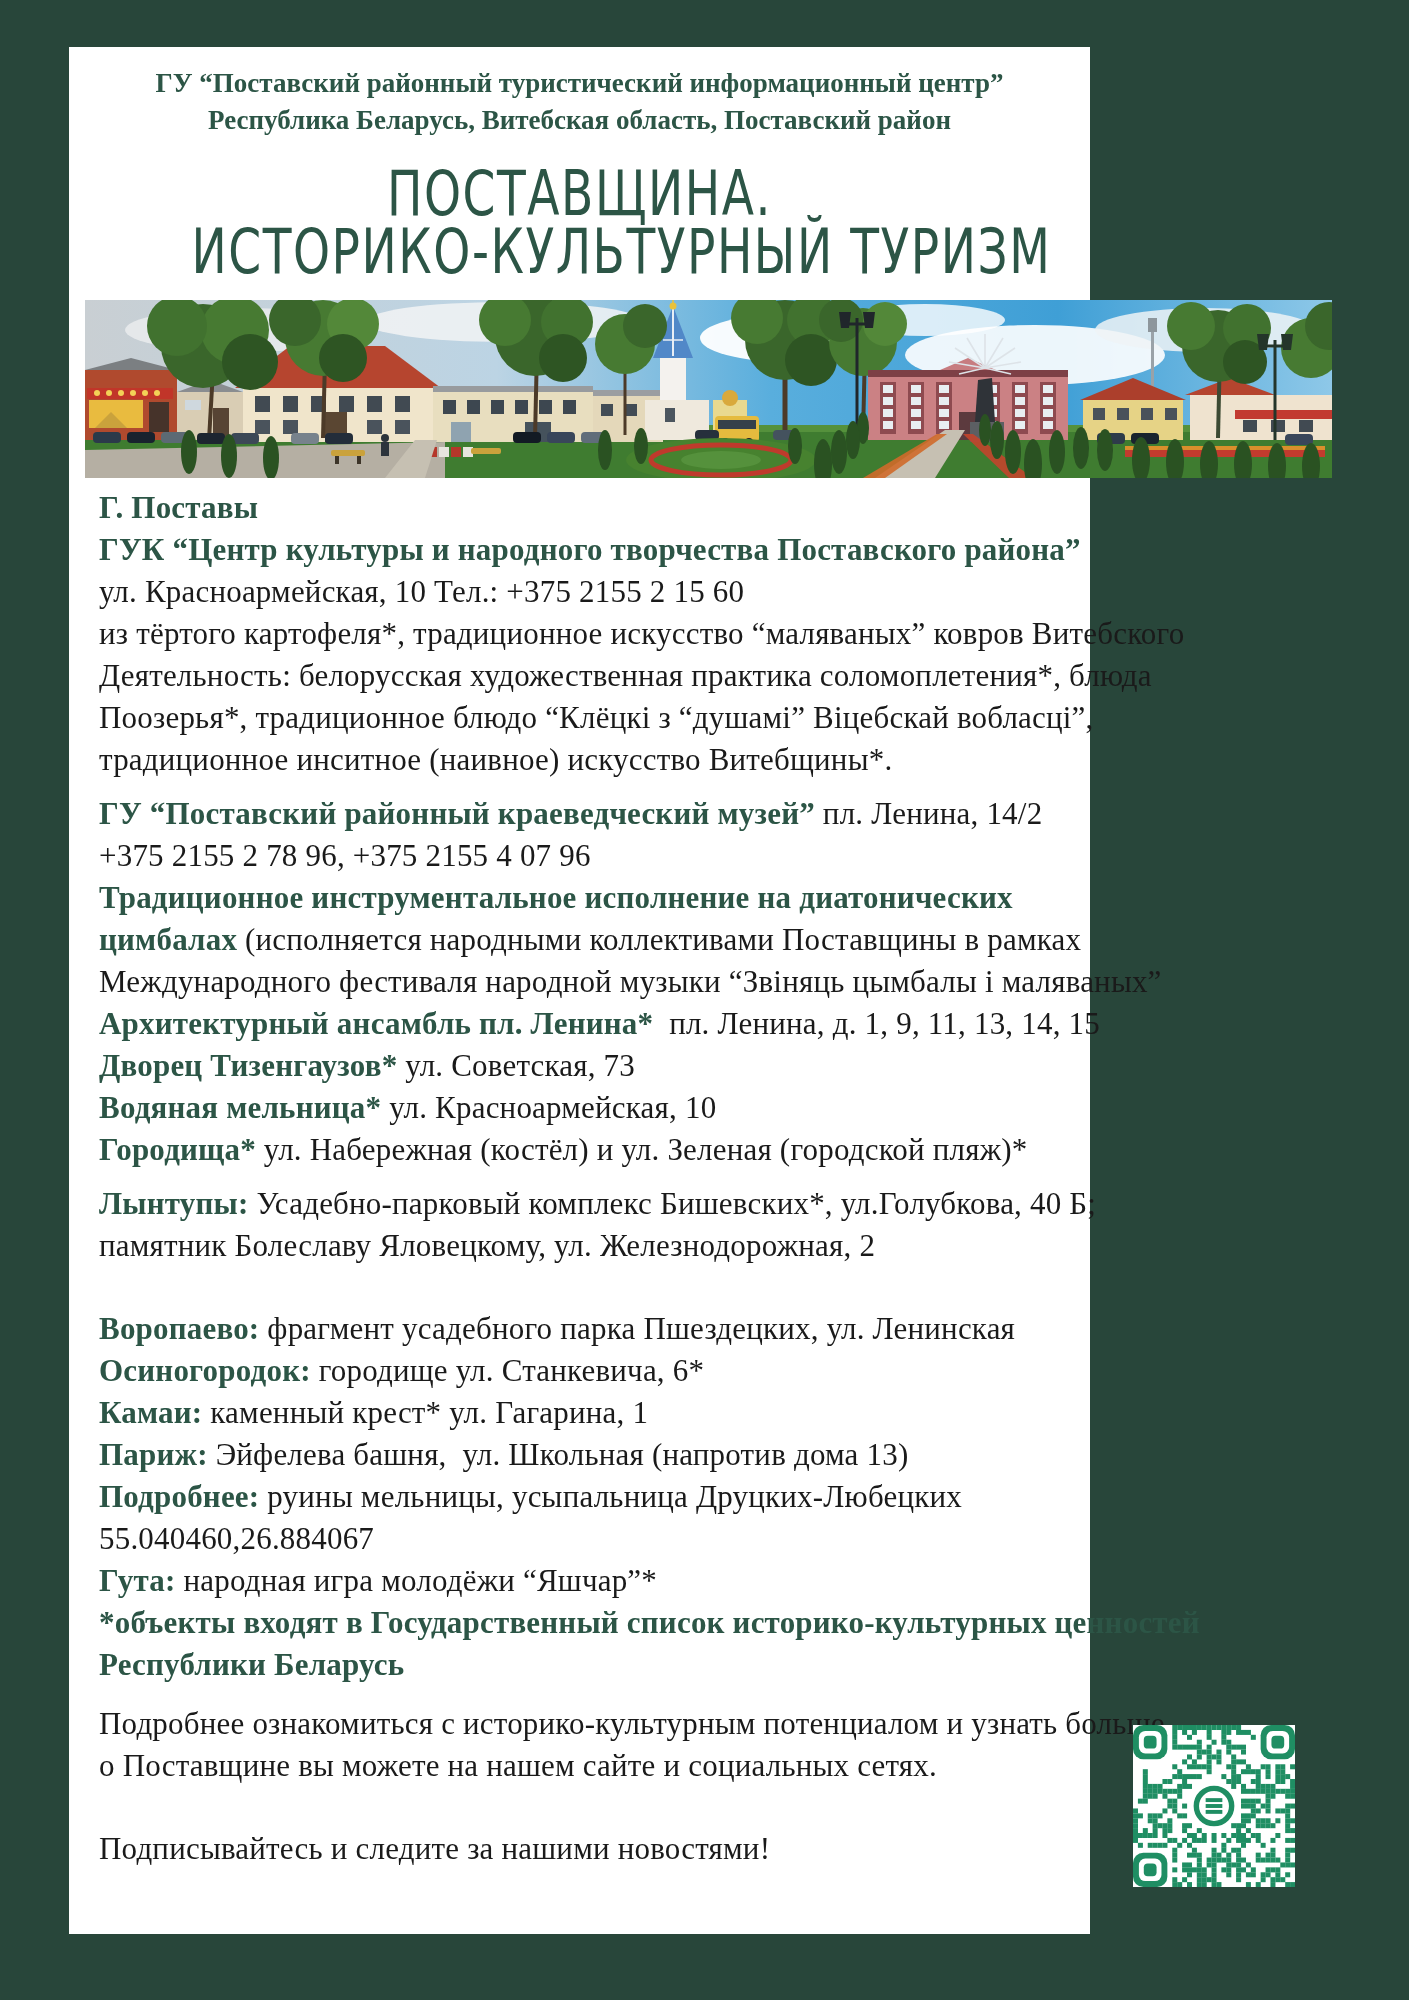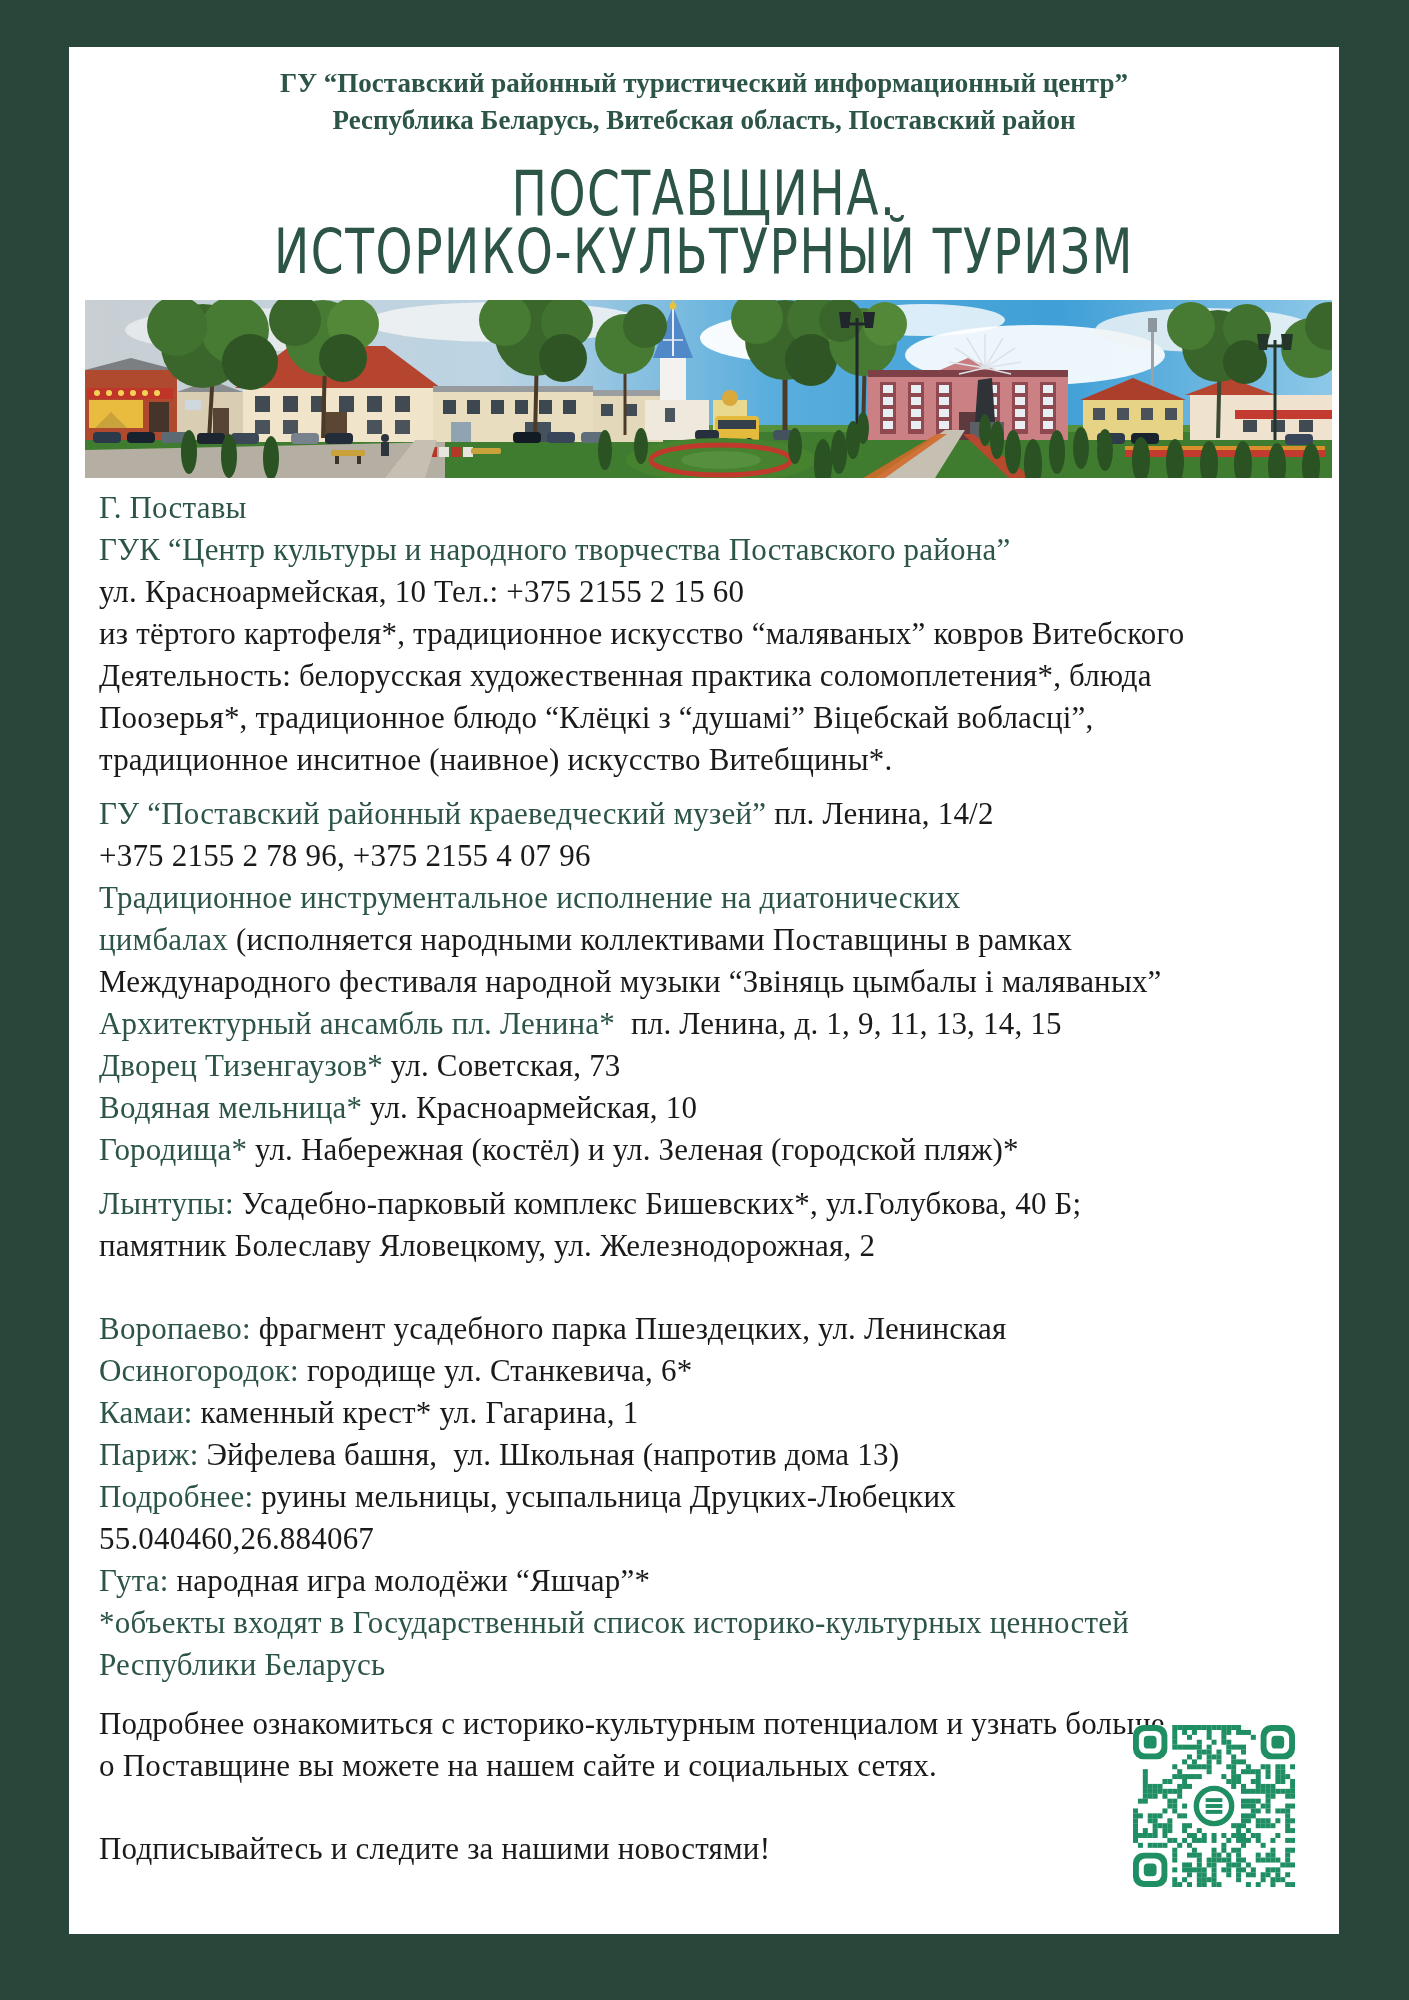--- a/index.html
+++ b/index.html
@@ -12,21 +12,21 @@
   html,body{width:1409px;height:2000px;}
   body{
     background:var(--frame);
     font-family:"Liberation Serif", serif;
     position:relative;
     overflow:hidden;
   }
   .sheet{
     position:absolute;
     left:69px; top:47px;
-    width:1270px; height:1887px;
+    width:1021px; height:1887px;
     background:#ffffff;
   }
   
   .header{position:absolute; top:18px; left:0; width:100%; text-align:center;}
   .org-line,.region-line{
     font-size:27px; font-weight:700; line-height:37px;
     color:var(--accent); white-space:pre;
   }
   .title-block{margin-top:26px;}
   .title-line{
@@ -37,21 +37,21 @@
   }
   
   .photo{
     position:absolute; left:16px; top:253px;
     width:1247px; height:178px; overflow:hidden;
   }
   .photo svg{display:block; width:100%; height:100%;}
   
   .body-text{position:absolute; left:30px; top:440px; width:1215px;}
   .line{white-space:pre; font-size:31px; line-height:42px; color:var(--ink); letter-spacing:0.2px;}
-  .seg-b{color:var(--accent); font-weight:400;}
+  .seg-b{color:var(--accent); font-weight:700;}
   .section{margin-top:0;}
   .section + .section{margin-top:15px;}
   .section.gap-sm{margin-top:12px;}
   .section.gap-lg{margin-top:41px;}
   .footer{margin-top:17px;}
   .footer .line{white-space:pre;}
   .subscribe{margin-top:41px;}
   
   .qr{
     position:absolute; left:1064px; top:1678px;

